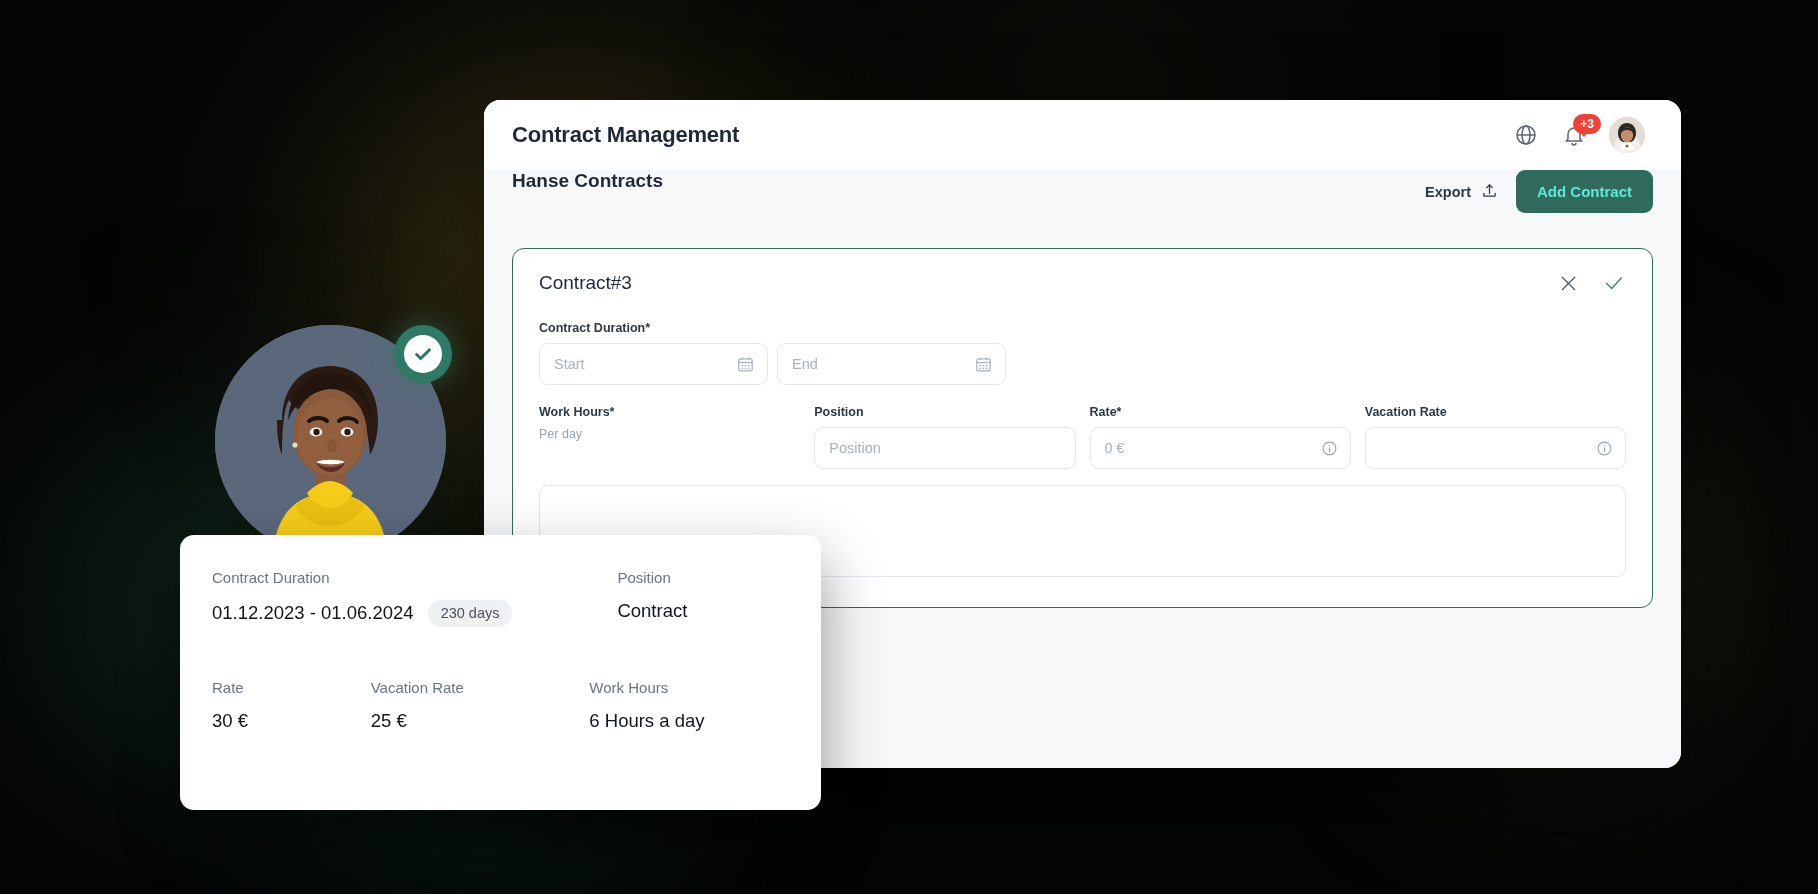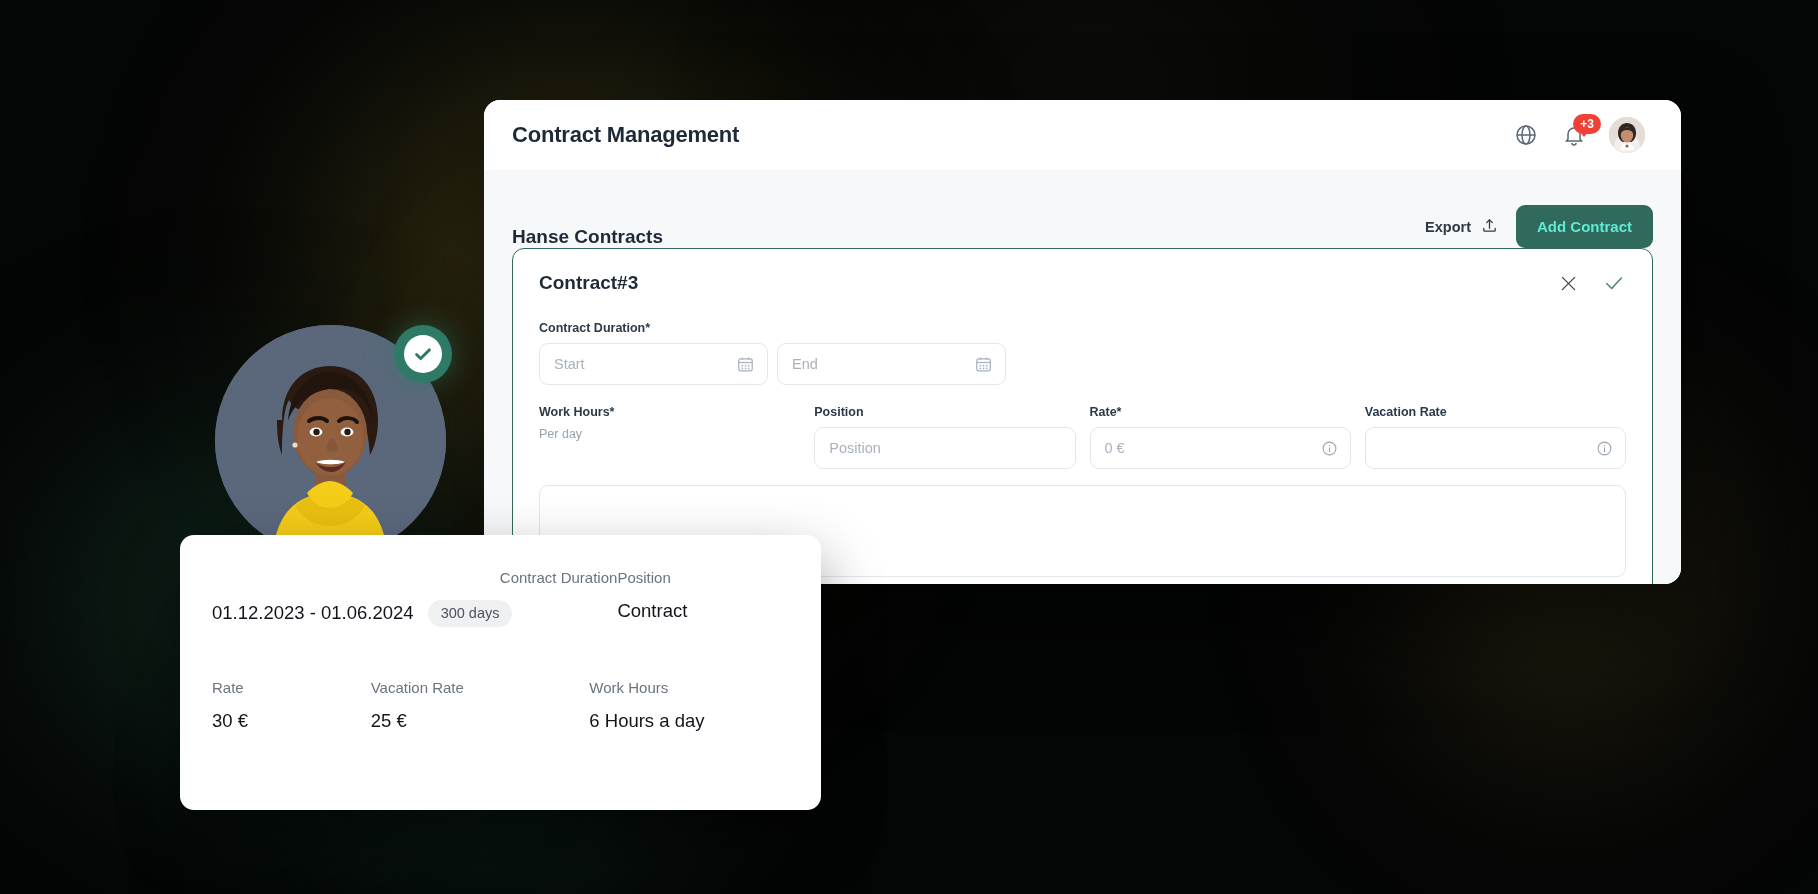--- a/index.html
+++ b/index.html
@@ -59,21 +59,21 @@
     width: 900px; height: 560px;
     background: radial-gradient(closest-side, rgba(60,54,24,0.22), rgba(0,0,0,0) 70%);
   }
 
   
   .app-window {
     position: absolute;
     left: 484px;
     top: 100px;
     width: 1197px;
-    height: 484px;
+    height: 668px;
     background: #ffffff;
     border-radius: 16px;
     box-shadow: 0 40px 90px rgba(0,0,0,0.55);
     overflow: hidden;
     display: flex;
     flex-direction: column;
   }
 
   .topbar {
     height: 70px;
@@ -142,21 +142,21 @@
     padding: 0 28px 0 28px;
     display: flex;
     flex-direction: column;
     overflow: hidden;
   }
 
   .subheader {
     height: 78px;
     flex: 0 0 78px;
     display: flex;
-    align-items: flex-end;
+    align-items: flex-start;
   }
   .subheader-title {
     font-size: 19px;
     font-weight: 600;
     color: #1f2a37;
   }
   .subheader-actions {
     margin-left: auto;
     display: flex;
     align-items: center;
@@ -191,21 +191,21 @@
     padding: 22px 26px 26px 26px;
     margin-bottom: 22px;
   }
   .card-head {
     display: flex;
     align-items: center;
     margin-bottom: 26px;
   }
   .card-title {
     font-size: 19px;
-    font-weight: 700;
+    font-weight: 400;
     color: #1f2a37;
   }
   .card-head-actions {
     margin-left: auto;
     display: flex;
     align-items: center;
     gap: 22px;
   }
   .head-icon {
     width: 24px; height: 24px;
@@ -331,21 +331,21 @@
     background: #ffffff;
     border-radius: 14px;
     box-shadow: 0 26px 60px rgba(0,0,0,0.42);
     padding: 34px 32px;
   }
   .pop-row {
     display: flex;
     align-items: flex-start;
   }
   .pop-row-top { margin-bottom: 52px; }
-  .pop-col-dur { width: 437px; text-align: right; }
+  .pop-col-dur { width: 437px; }
   .pop-col-3 { width: 185px; }
   .pop-label {
     font-size: 15px;
     color: #6b7480;
     margin-bottom: 14px;
   }
   .pop-value {
     font-size: 18.5px;
     color: #12161b;
     display: flex;
@@ -599,21 +599,21 @@
   </div>
 </div>
 
 <div class="popover">
 
   <div class="pop-row pop-row-top">
     <div class="pop-col-dur">
       <div class="pop-label">Contract Duration</div>
       <div class="pop-value">
         <span>01.12.2023 - 01.06.2024</span>
-        <span class="days-chip">300 days</span>
+        <span class="days-chip">230 days</span>
       </div>
     </div>
     <div class="pop-col-3">
       <div class="pop-label">Position</div>
       <div class="pop-value">Contract</div>
     </div>
   </div>
 
   <div class="pop-row">
     <div style="width:159px">

